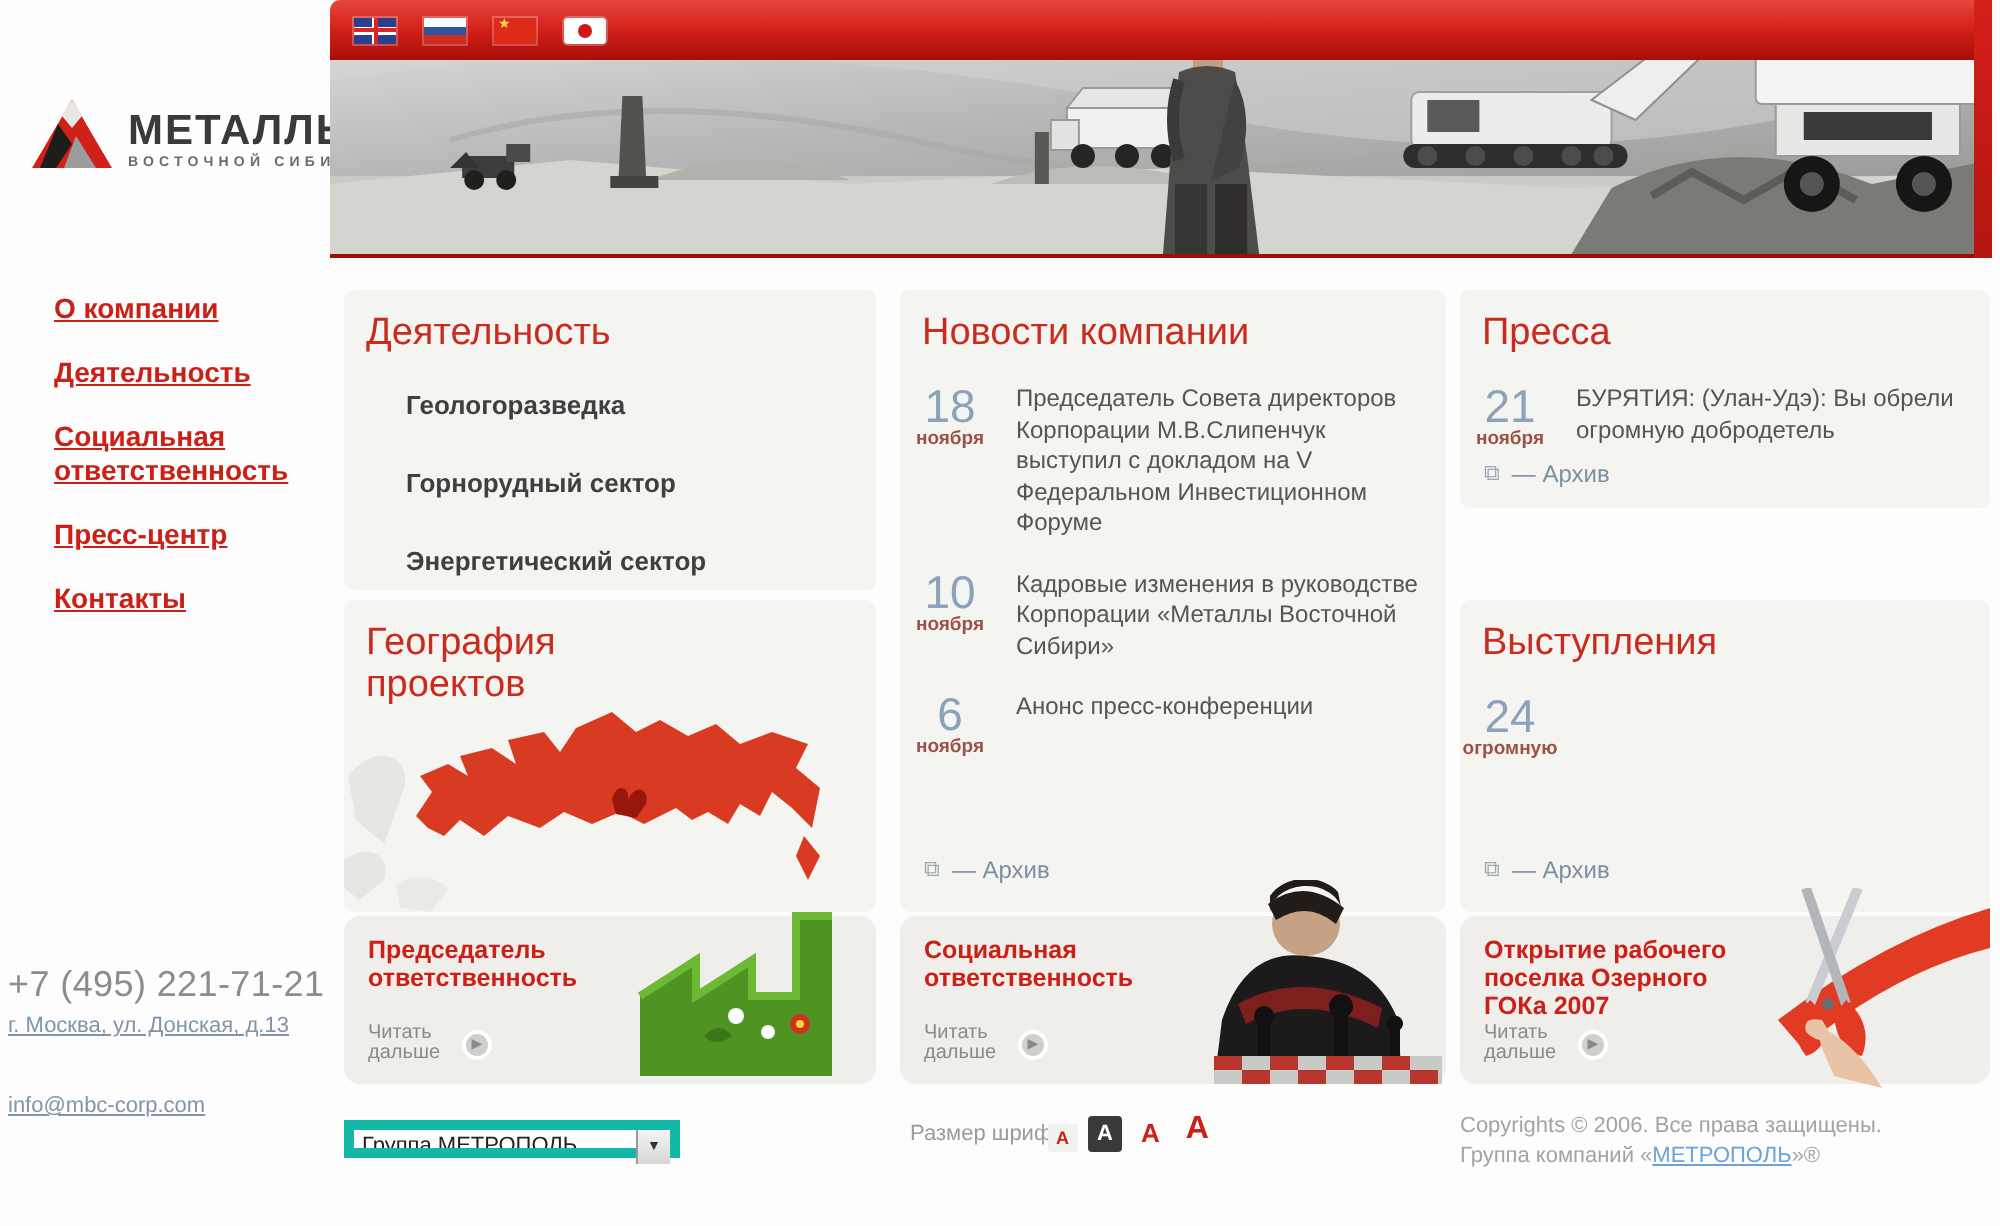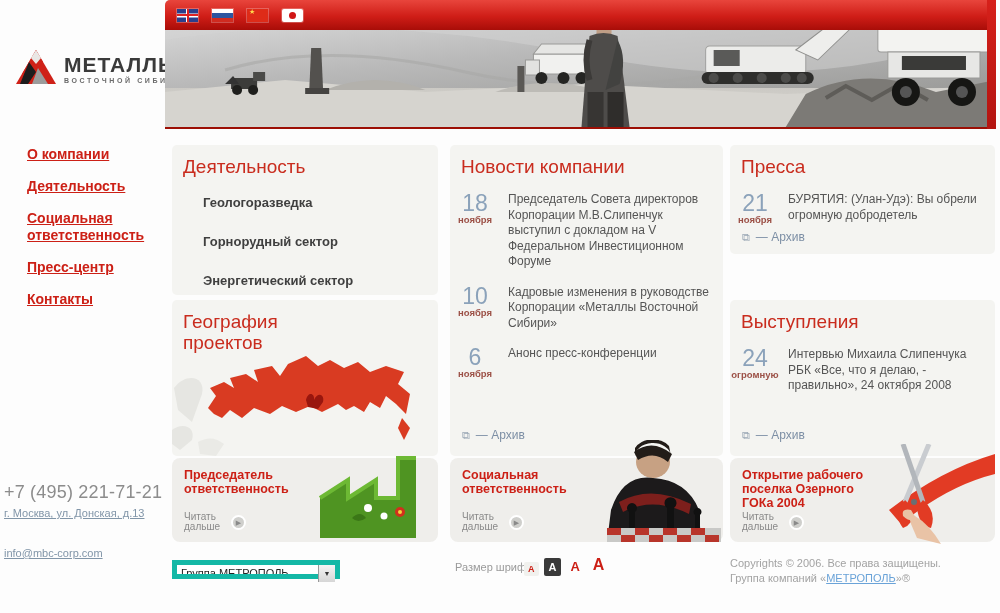--- a/index.html
+++ b/index.html
@@ -314,40 +314,39 @@
   </div>
 </div>
 
 <div class="panel" id="p-speech">
   <div class="panel-title">Выступления</div>
   <div class="item">
     <div class="date">
         <div class="day">24</div>
         <div class="month">огромную</div>
       </div>
-    <div class="itext">Интервью Михаила Слипенчука РБК «Все, что я делаю, - правильно», 24 октября 2008</div>
   </div>
   <div class="archive">
     <span class="arc-ico">⧉</span>
     <span class="arc-lbl">— Архив</span>
   </div>
 </div>
 
 <div class="card" id="card-open">
   <svg width="150" height="100" viewBox="0 0 150 100" style="right:0; top:-14px;">
     <path d="M150,10 Q96,26 44,66 L56,80 Q102,42 150,30 Z" fill="#e23b24"></path>
     <path d="M84,0 L60,58" stroke="#c9ccd0" stroke-width="5"></path>
     <path d="M58,0 L78,58" stroke="#b2b6bb" stroke-width="5"></path>
     <path d="M60,56 Q48,72 58,84 Q70,80 68,64 Z" fill="#e23b24"></path>
     <path d="M78,56 Q92,68 86,84 Q74,82 72,64 Z" fill="#e23b24"></path>
     <circle cx="69" cy="58" r="3" fill="#6a6e72"></circle>
     <path d="M96,100 Q84,80 70,72 q-8,-4 -4,8 l6,14 Z" fill="#e9c3a6"></path>
     <path d="M66,66 q-10,-2 -8,6 q6,6 14,4" fill="#e9c3a6"></path>
   </svg>
-  <div class="card-title">Открытие рабочего поселка Озерного ГОКа 2004</div>
+  <div class="card-title">Открытие рабочего поселка Озерного ГОКа 2007</div>
   <div class="readmore">
     <div class="rm-txt">Читать дальше</div>
     <div class="rm-btn">▶</div>
   </div>
 </div>
 
 <div class="dropdown">
   <div class="dd-value">Группа МЕТРОПОЛЬ</div>
   <div class="dd-btn">▼</div>
 </div>

